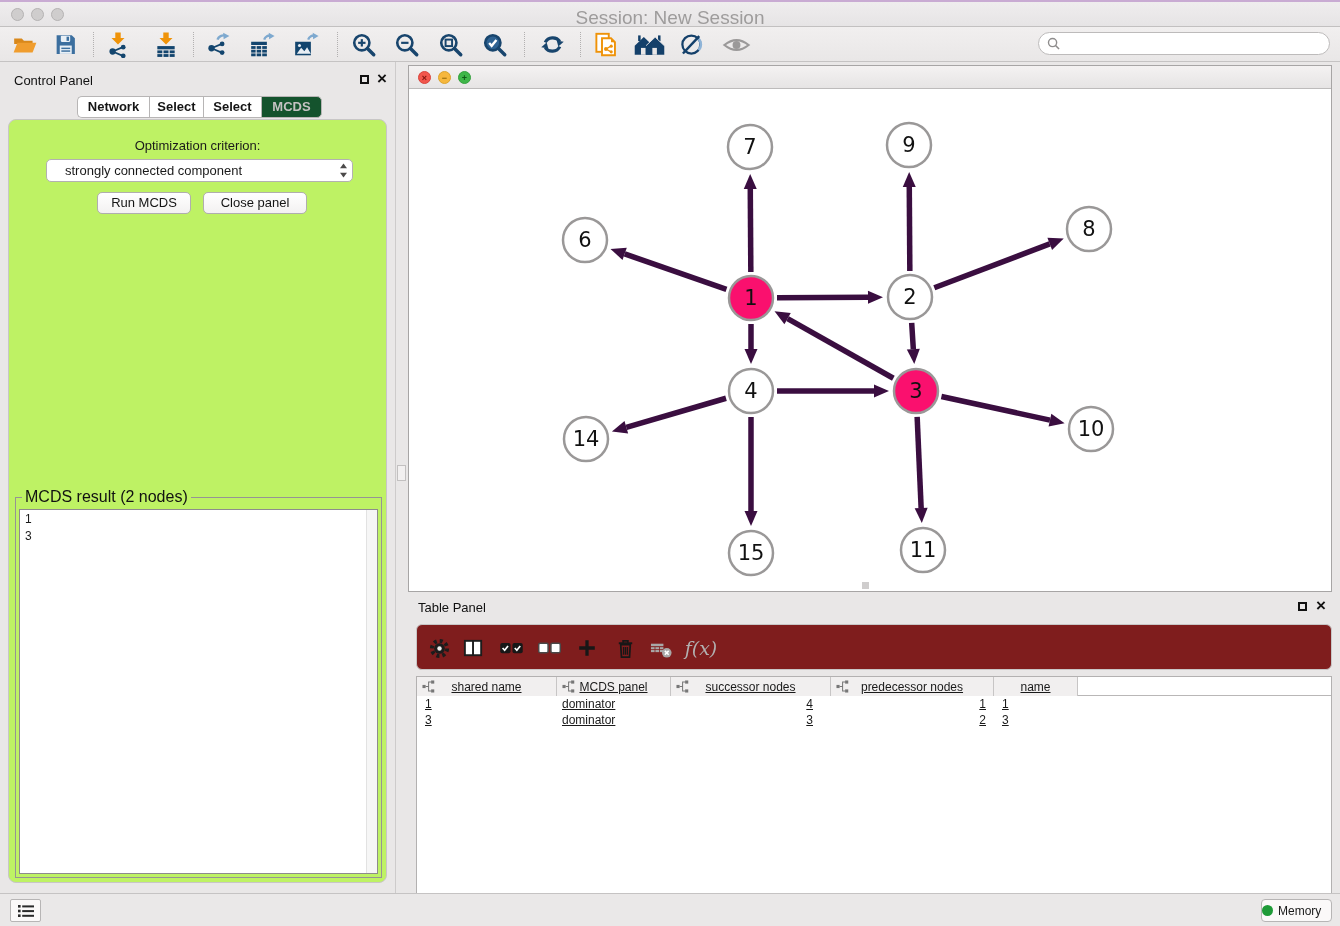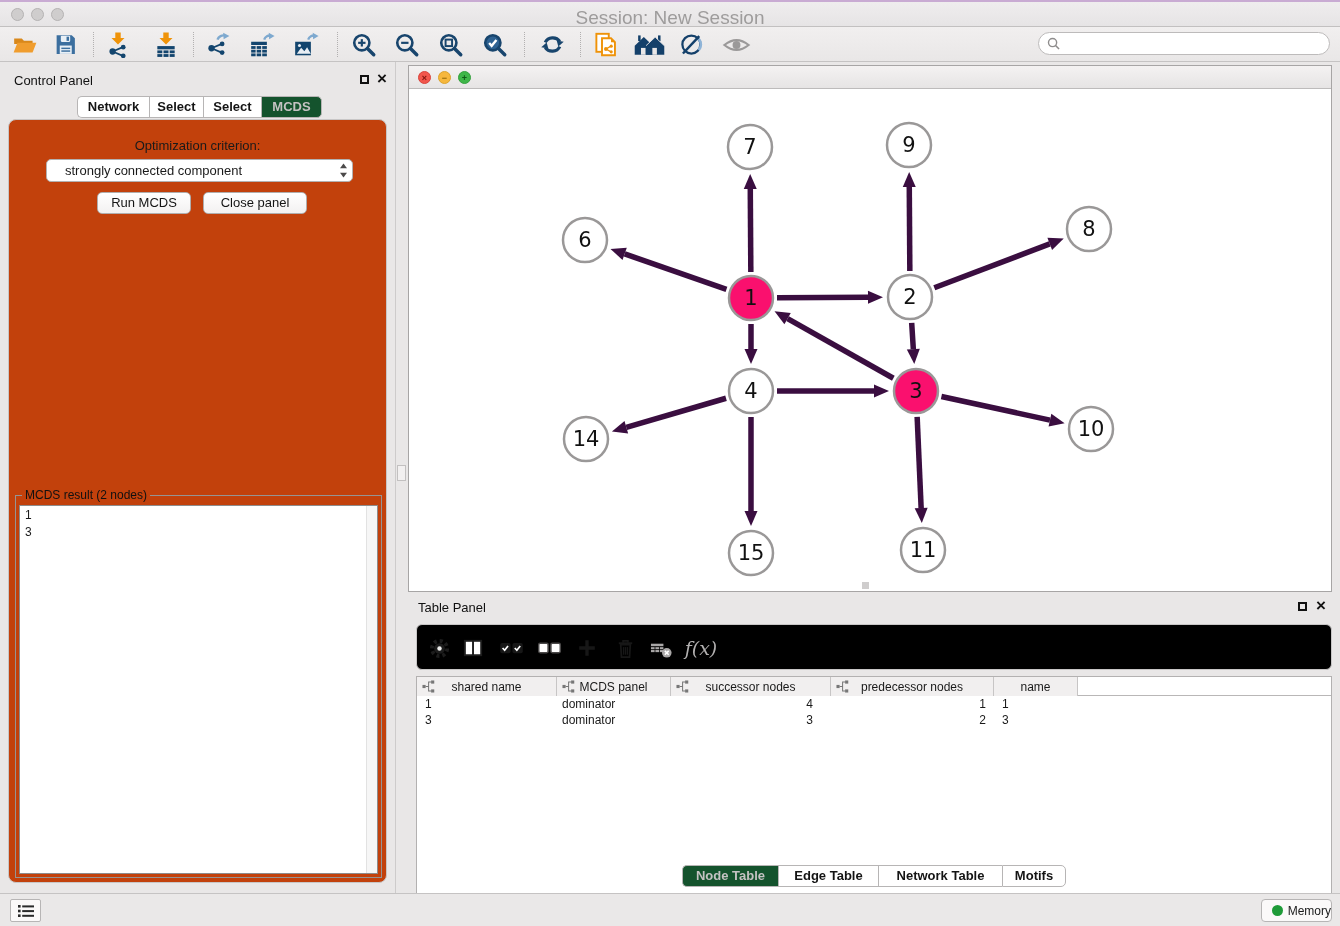--- a/index.html
+++ b/index.html
@@ -41,32 +41,32 @@
   .close-ic { font-size:17px; font-weight:700; color:#111; line-height:12px; }
 
   .seg { display:inline-block; height:22px; line-height:20px; text-align:center;
     font-size:13px; font-weight:700; background:#fff; color:#141414;
     border:1px solid #b7b5b5; border-right:none; }
   .seg.first { border-radius:5px 0 0 5px; }
   .seg.last  { border-radius:0 5px 5px 0; border-right:1px solid #b7b5b5; }
   .seg.disabled-sel { background:#14532d; color:#c4c2c2; }
 
   #cp-content { position:absolute; left:8px; top:57px; width:379px; height:764px;
-    background:#c2410c; border:1px solid #c8c6c6; border-radius:8px; }
+    background:#bef264; border:1px solid #c8c6c6; border-radius:8px; }
   .btn { display:inline-block; height:22px; line-height:20px; text-align:center;
     background:linear-gradient(#ffffff,#f3f1f1); border:1px solid #b0aeae;
     border-radius:5px; font-size:13px; color:#141414; }
   #cp-dropdown { position:absolute; left:37px; top:39px; width:307px; height:23px;
     background:#fff; border:1px solid #b3b1b1; border-radius:5px;
     font-size:13px; line-height:21px; padding-left:18px; }
   #cp-dropdown .stepper { position:absolute; right:4px; top:3px; }
 
   fieldset#mcds-result { position:absolute; left:6px; top:368px; width:367px; height:390px;
     border:1px solid #969494; padding:3px; }
-  fieldset#mcds-result legend { font-size:12px; color:#111; padding:0 3px; margin-left:3px; }
+  fieldset#mcds-result legend { font-size:16px; color:#111; padding:0 3px; margin-left:3px; }
   #result-box { position:relative; width:100%; height:100%; background:#fff;
     border:1px solid #8e8c8c; font-size:12px; line-height:17px; padding:1px 5px;
     overflow:hidden; }
   #result-box .vscroll { position:absolute; right:0; top:0; bottom:0; width:11px;
     background:#f6f6f6; border-left:1px solid #e2e2e2; }
 
   
   #splitter { left:395px; top:62px; width:13px; height:831px; background:#e9e7e7;
     border-left:1px solid #cdcbcb; }
   #splitter .grip { position:absolute; left:1px; top:403px; width:9px; height:16px;
@@ -80,47 +80,47 @@
   .tl2 { position:absolute; top:5px; width:13px; height:13px; border-radius:50%;
     font-size:9px; font-weight:700; line-height:12px; text-align:center; }
   #nw-titlebar .ttl { position:absolute; left:0; top:4px; width:100%; text-align:center;
     font-size:13px; color:#141414; }
   #nw-canvas { position:relative; width:922px; height:502px; background:#fff; overflow:hidden; }
   .rdot { position:absolute; left:453px; bottom:2px; width:7px; height:7px; background:#cfcdcd; }
 
   
   #table-panel { left:408px; top:595px; width:932px; height:298px; }
   #tp-toolbar { position:absolute; left:8px; top:29px; width:916px; height:46px;
-    background:#000000; border:1px solid #c8c6c6; border-radius:6px; }
+    background:#7f1d1d; border:1px solid #c8c6c6; border-radius:6px; }
   .tpi { position:absolute; top:10px; width:28px; height:26px;
     display:flex; align-items:center; justify-content:center; }
   #fx-label { font-family:"DejaVu Serif", serif; font-style:italic;
     font-size:19px; color:#b2b0b0; }
 
   #node-table { position:absolute; left:8px; top:81px; width:916px; height:228px;
-    background:#fff; border:1px solid #b3b1b1; overflow:hidden; }
+    background:#fff; border:1px solid #b3b1b1; overflow:hidden;text-decoration:underline; }
   .thead { display:flex; height:19px; border-bottom:1px solid #b9b7b7; }
   .th { position:relative; height:19px; background:#f1efef; border-right:1px solid #c7c5c5;
     display:flex; align-items:center; justify-content:center; font-size:12px; }
   .th .hicon { position:absolute; left:5px; top:3px; }
   .trow { display:flex; height:16px; align-items:center; font-size:12px; }
   .td { height:16px; line-height:16px; white-space:nowrap; overflow:hidden; }
 
   #tp-tabs { position:absolute; left:50%; transform:translateX(-50%); top:270px; white-space:nowrap; }
   #tp-tabs .seg { font-weight:700; }
 
   
   #status-bar { left:0; top:893px; width:1340px; height:33px;
     background:#eae8e8; border-top:1px solid #c5c3c3; }
   #list-btn { position:absolute; left:10px; top:5px; width:31px; height:23px;
     background:#fbf9f9; border:1px solid #b7b5b5; border-radius:2px;
     display:flex; align-items:center; justify-content:center; }
   #memory-btn { position:absolute; right:8px; top:5px; width:71px; height:23px;
     background:#fbf9f9; border:1px solid #b7b5b5; border-radius:4px;
-    display:flex; align-items:center; justify-content:flex-end; gap:5px; font-size:12px; }
+    display:flex; align-items:center; justify-content:flex-start; gap:5px; font-size:12px; }
   #memory-btn .dot { width:11px; height:11px; border-radius:50%; background:#1f9b38; }
 </style>
 </head>
 <body>
 
 <div class="abs" id="titlebar">
   <span class="tl-dot" style="left:11px"></span>
   <span class="tl-dot" style="left:31px"></span>
   <span class="tl-dot" style="left:51px"></span>
   <div class="ttl">Session: New Session</div>
@@ -546,23 +546,20 @@
     </div>
     <div class="trow">
       <div class="td" style="width:140px; padding-left:8px">3</div>
       <div class="td" style="width:114px; padding-left:5px">dominator</div>
       <div class="td" style="width:160px; padding-right:18px; text-align:right">3</div>
       <div class="td" style="width:163px; padding-right:8px; text-align:right">2</div>
       <div class="td" style="width:84px; padding-left:8px">3</div>
     </div>
   </div>
 
-  <div id="tp-tabs">
-    <span class="seg first disabled-sel" style="width:96px">Node Table</span><span class="seg" style="width:100px">Edge Table</span><span class="seg" style="width:124px">Network Table</span><span class="seg last" style="width:64px">Motifs</span>
-  </div>
 </div>
 
 <div class="abs" id="status-bar">
   <div id="list-btn">
     <svg width="16" height="14" viewBox="0 0 16 14">
       <g fill="#2a2a2a">
         <rect x="0" y="1" width="2.6" height="2.6"></rect>
           <rect x="4.2" y="1.4" width="11.8" height="2"></rect>
         <rect x="0" y="5.7" width="2.6" height="2.6"></rect>
           <rect x="4.2" y="6.1" width="11.8" height="2"></rect>

